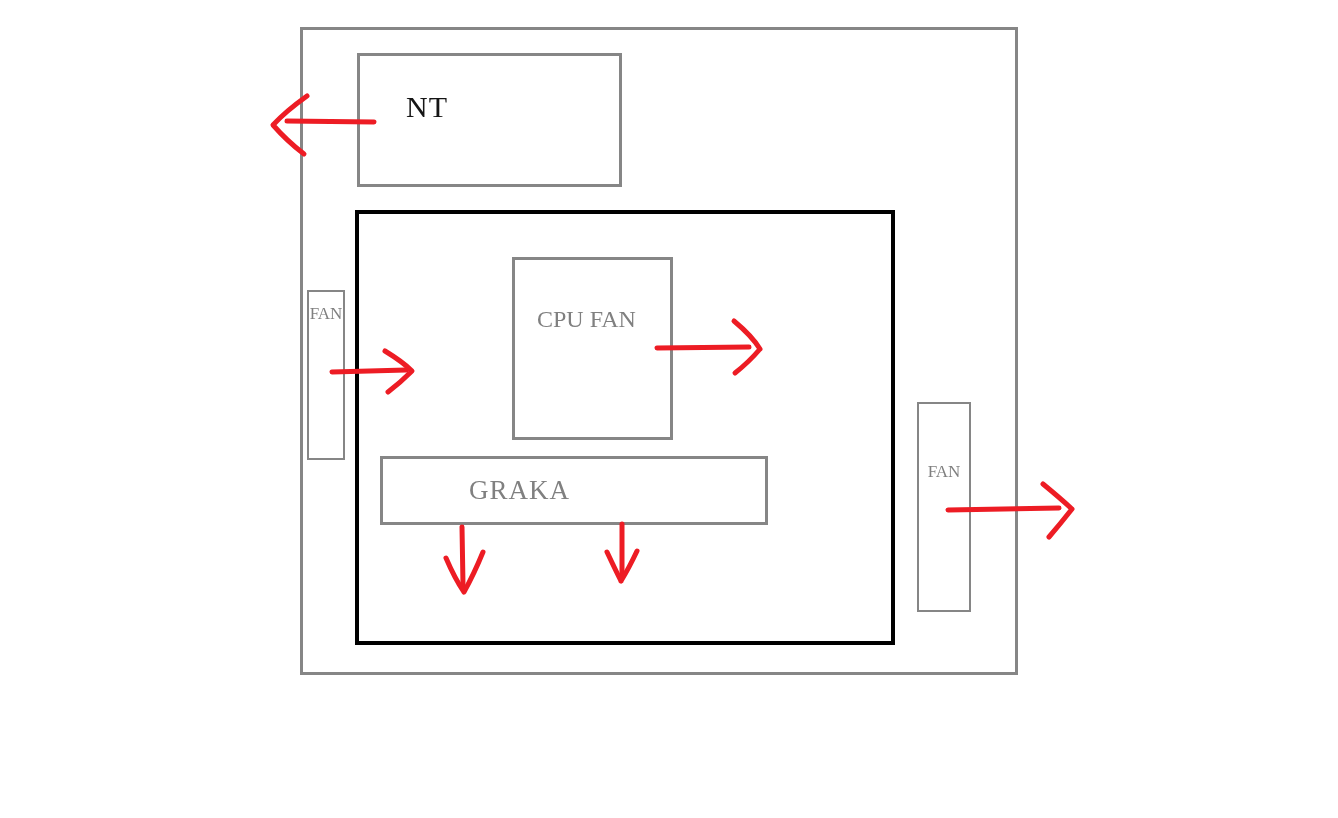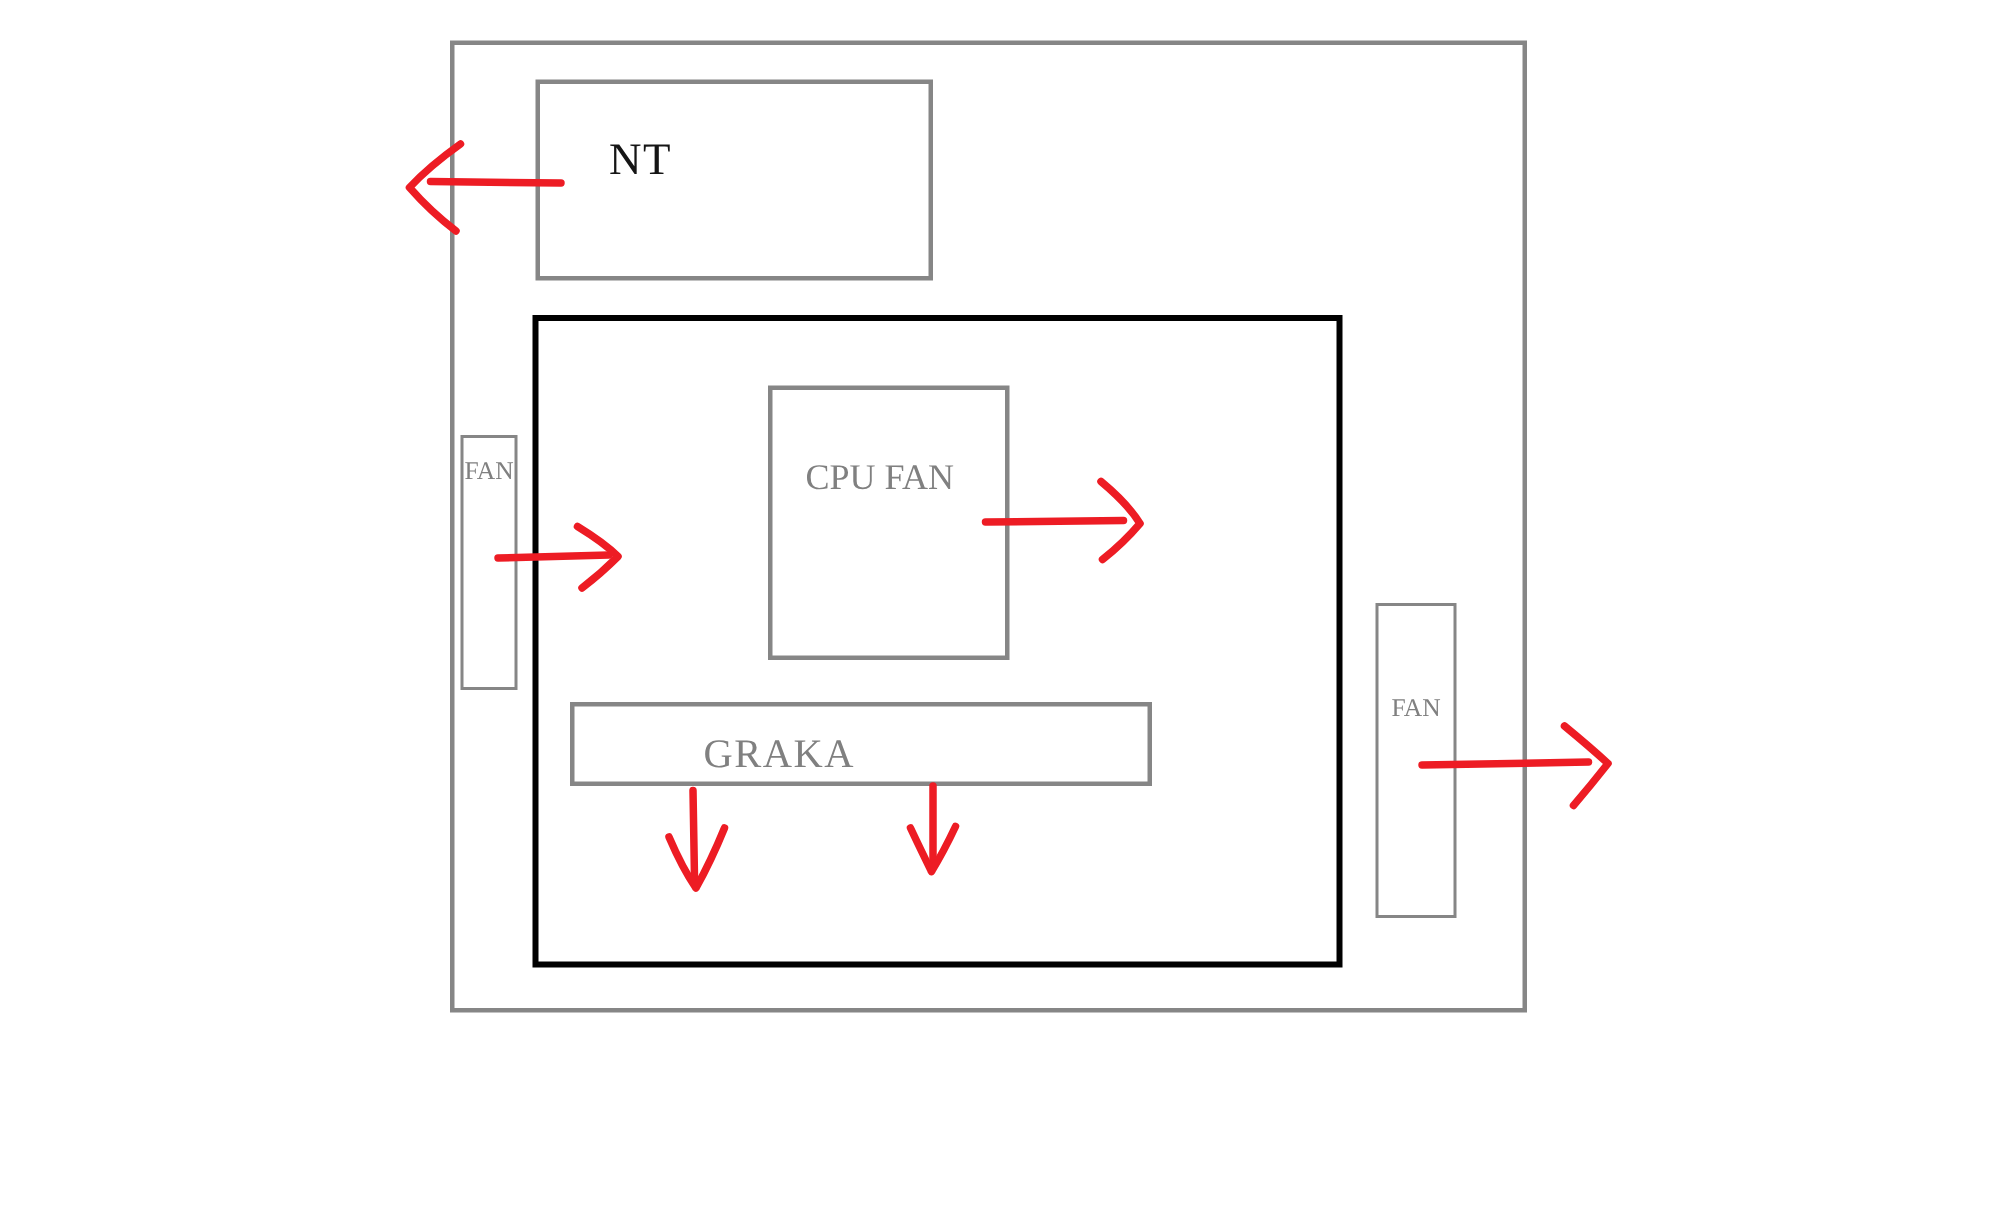--- a/index.html
+++ b/index.html
@@ -38,21 +38,21 @@
   }
   .cpu-fan-box{
     left:512px;top:257px;width:161px;height:183px;
     border:3px solid var(--outline-gray);
   }
   .cpu-fan-label{
     position:absolute;left:22px;top:30px;
     font-size:24px;color:var(--label-gray);margin-top:16px;
   }
   .graka-box{
-    left:380px;top:468px;width:388px;height:56px;
+    left:380px;top:456px;width:388px;height:69px;
     border:3px solid var(--outline-gray);
   }
   .graka-label{
     position:absolute;left:86px;top:16px;
     font-size:27px;color:var(--label-gray);
     letter-spacing:1px;
   }
   .front-fan{
     left:307px;top:290px;width:38px;height:170px;
     border:2px solid var(--outline-gray);

